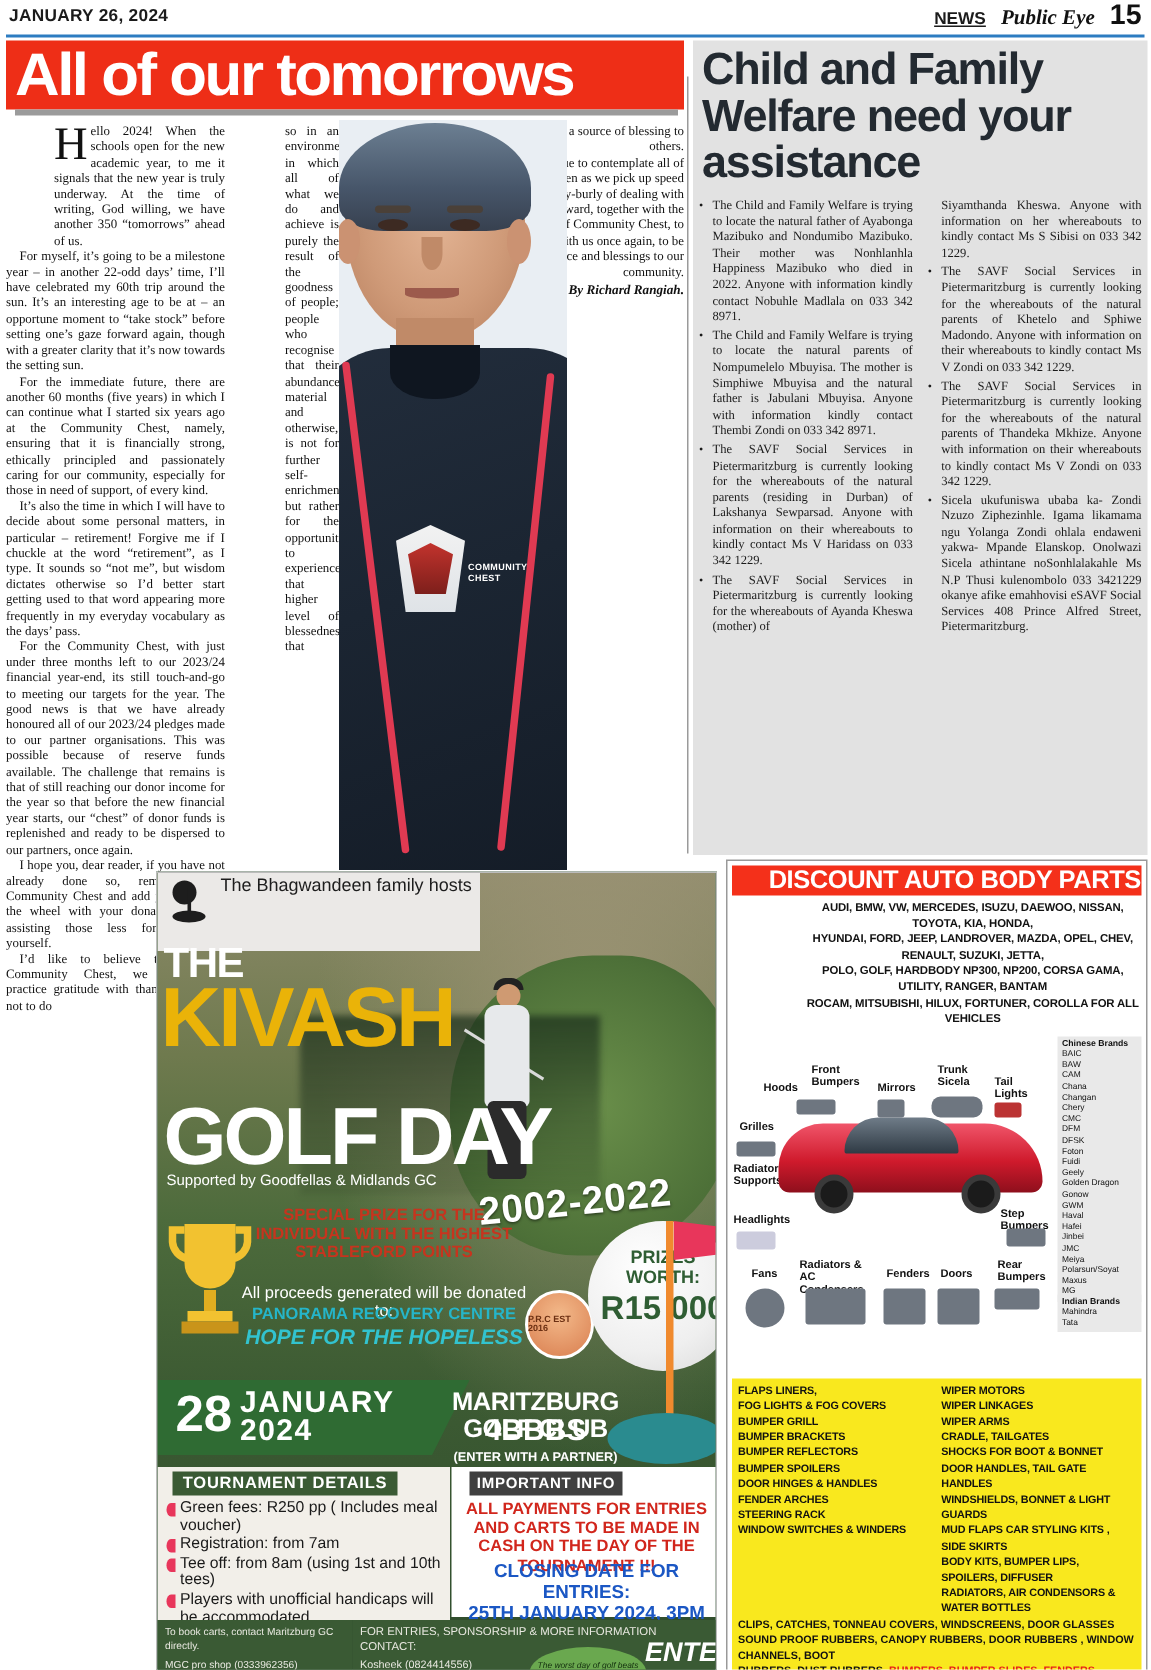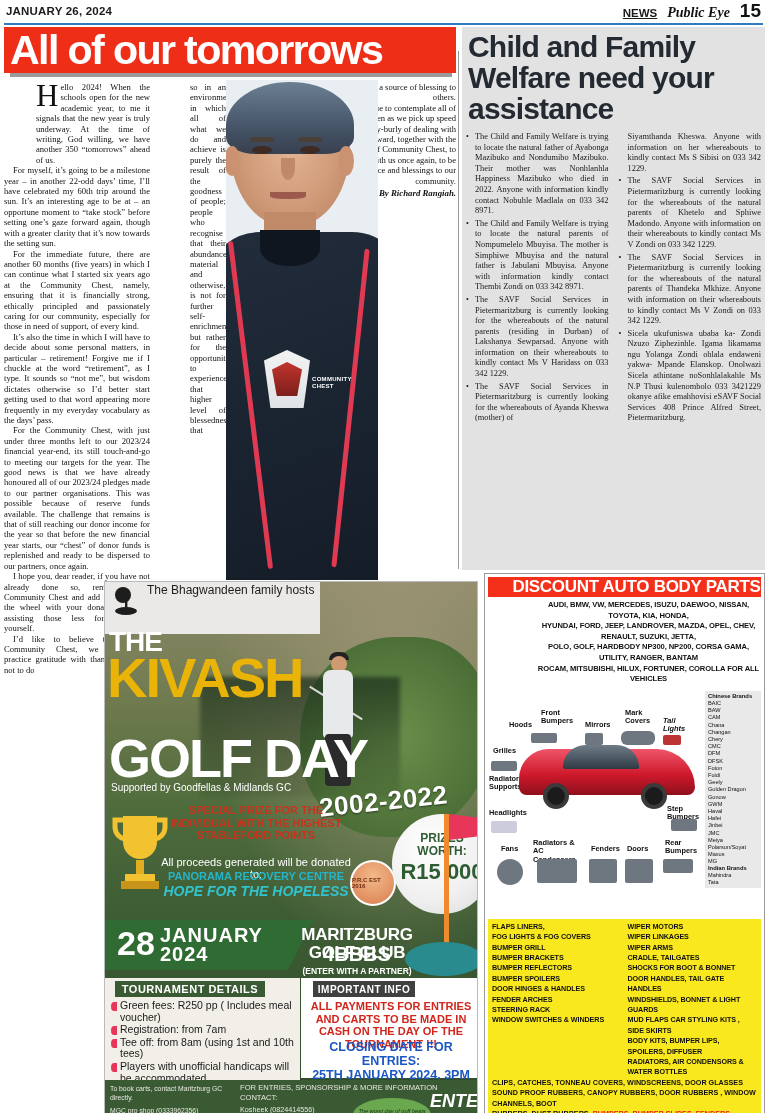--- a/index.html
+++ b/index.html
@@ -632,22 +632,22 @@
       <div>AUDI, BMW, VW, MERCEDES, ISUZU, DAEWOO, NISSAN, TOYOTA, KIA, HONDA,</div>
       <div>HYUNDAI, FORD, JEEP, LANDROVER, MAZDA, OPEL, CHEV, RENAULT, SUZUKI, JETTA,</div>
       <div>POLO, GOLF, HARDBODY  NP300, NP200, CORSA GAMA, UTILITY, RANGER, BANTAM</div>
       <div>ROCAM, MITSUBISHI, HILUX, FORTUNER, COROLLA FOR ALL VEHICLES</div>
     </div>
 
     <div class="diagram">
       <div class="lbl" style="left:24px; top:34px;">Hoods</div>
       <div class="lbl" style="left:56px; top:22px; width:36px;">Front Bumpers</div>
       <div class="lbl" style="left:100px; top:34px;">Mirrors</div>
-      <div class="lbl" style="left:140px; top:22px; width:34px;">Mark Covers</div>
-      <div class="lbl" style="left:178px; top:30px; width:22px;font-style:italic;">Tail Lights</div>
+      <div class="lbl" style="left:140px; top:22px; width:34px;">Trunk Sicela</div>
+      <div class="lbl" style="left:178px; top:30px; width:22px;">Tail Lights</div>
       <div class="lbl" style="left:8px; top:60px;">Grilles</div>
       <div class="lbl" style="left:4px; top:88px; width:34px;">Radiator Supports</div>
       <div class="lbl" style="left:4px; top:122px;">Headlights</div>
       <div class="lbl" style="left:182px; top:118px; width:28px;">Step Bumpers</div>
       <div class="lbl" style="left:16px; top:158px;">Fans</div>
       <div class="lbl" style="left:48px; top:152px; width:48px;">Radiators &amp; AC Condensers</div>
       <div class="lbl" style="left:106px; top:158px;">Fenders</div>
       <div class="lbl" style="left:142px; top:158px;">Doors</div>
       <div class="lbl" style="left:180px; top:152px; width:30px;">Rear Bumpers</div>
 

